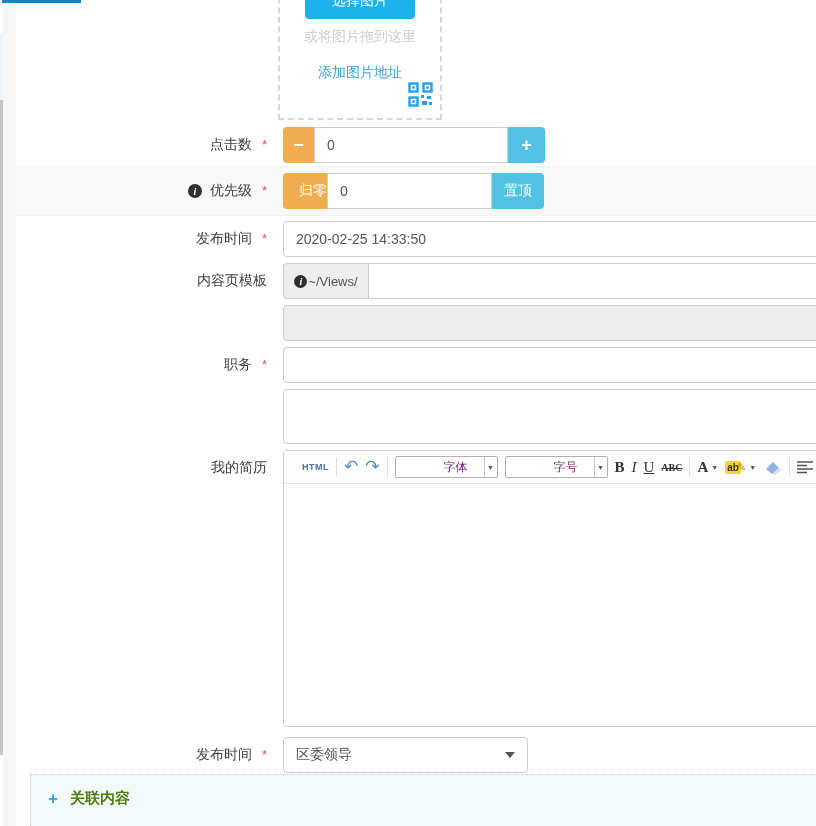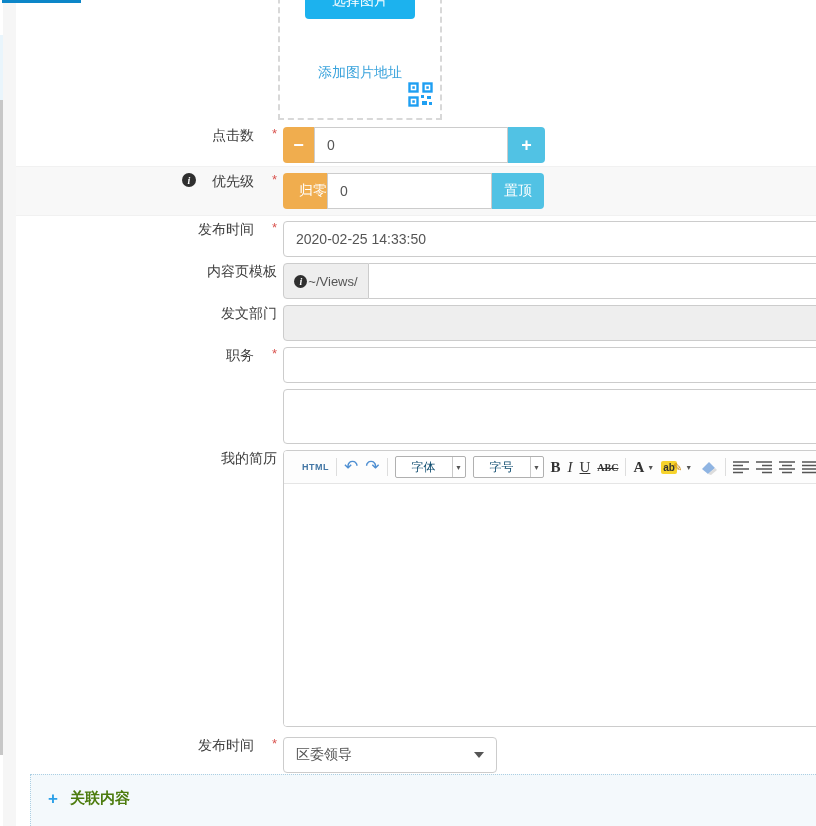--- a/index.html
+++ b/index.html
@@ -19,22 +19,22 @@
   .upload-box { position:absolute; left:278px; top:-22px; width:164px; height:142px;
                 border:2px dashed #d8d8d8; background:#fff; }
   .choose-btn { position:absolute; left:25px; top:3px; width:110px; height:36px; background:#1cb2ee;
                 border:none; border-radius:4px; color:#fff; font-size:14px; cursor:pointer; }
   .drag-hint { position:absolute; left:0; right:0; top:48px; text-align:center; color:#ccc; font-size:14px; }
   .add-url { position:absolute; left:0; right:0; top:84px; text-align:center; color:#3aa3dc;
              font-size:14px; text-decoration:none; cursor:pointer; }
   .qr { position:absolute; left:128px; top:102px; }
 
   
-  .flabel { position:absolute; left:26px; width:251px; display:flex; 
-            justify-content:flex-end; font-size:14px; color:#404040; gap:16px; }
+  .flabel { position:absolute; left:16px; width:251px; display:flex; align-items:center;
+            justify-content:flex-end; font-size:14px; color:#404040; gap:8px; }
   .req { color:#d9534f; font-size:13px; position:relative; top:-1px; margin-left:2px; }
   .info-dot { display:inline-flex; width:14px; height:14px; border-radius:50%; background:#2f2f2f;
               color:#fff; font-size:10px; font-weight:bold; font-style:italic;
               align-items:center; justify-content:center; font-family:"Liberation Serif",serif; }
   .ctl { position:absolute; height:36px; }
   .txtinput { border:1px solid #ccc; background:#fff; font-size:14px; color:#555;
               padding:0 12px; outline:none; }
   .rounded { border-radius:4px; }
   .grpbtn { display:flex; align-items:center; justify-content:center; color:#fff; border:none;
             cursor:pointer; font-size:14px; }
@@ -51,36 +51,36 @@
   .editor { position:absolute; left:283px; top:450px; width:597px; height:277px;
             border:1px solid #ccc; border-radius:4px; background:#fff; overflow:hidden; }
   .toolbar { height:33px; border-bottom:1px solid #e5e5e5; background:#fdfdfd; display:flex;
              align-items:center; padding:0 7px; gap:7px; overflow:hidden; white-space:nowrap; }
   .tb-sep { width:1px; height:18px; background:#ddd; flex:none; }
   .tb-btn { display:inline-flex; align-items:center; cursor:pointer; flex:none; color:#333; }
   .tb-html { font-size:9px; font-weight:bold; color:#4276a5; letter-spacing:.5px;margin-left:11px; }
   .tb-arrow { font-size:17px; color:#4f8fd2; line-height:18px; }
   .tb-dd { display:inline-flex; align-items:stretch; height:22px; border:1px solid #b0b0b0;
            background:#fff; border-radius:2px; cursor:pointer; flex:none; }
-  .tb-dd .txt { display:flex; align-items:center; padding:0 16px; font-size:12px; color:#0c4a6e; min-width:38px; }
+  .tb-dd .txt { display:flex; align-items:center; padding:0 16px; font-size:12px; color:#701a75; min-width:38px;margin-left:32px; }
   .tb-dd .car { width:13px; border-left:1px solid #c9c9c9; display:flex; align-items:center;
                 justify-content:center; font-size:7px; color:#555; }
   .serif { font-family:"Liberation Serif","DejaVu Serif",serif; }
   .tb-b { font-weight:bold; font-size:15px; }
   .tb-i { font-style:italic; font-size:15px; }
   .tb-u { font-size:15px; text-decoration:underline; }
   .tb-abc { font-size:10px; font-weight:bold; text-decoration:line-through; }
   .tb-a { font-size:15px; font-weight:bold; }
   .mini-caret { font-size:7px; color:#555; margin-left:3px; }
   .tb-ab { font-size:10px; font-weight:bold; background:#f6d32d; padding:1px 2px; border-radius:2px;text-align:center; }
   .tb-pencil { font-size:11px; color:#c98a12; margin-left:-4px; }
   .editor-body { height:243px; background:#fff; }
 
   
-  .select { position:absolute; left:283px; top:737px; width:214px; height:36px; border:1px solid #ccc;
+  .select { position:absolute; left:283px; top:737px; width:245px; height:36px; border:1px solid #ccc;
             border-radius:4px; background:#fff; display:flex; align-items:center; padding:0 12px;
             font-size:14px; color:#555; cursor:pointer; }
   .select .sel-caret { margin-left:auto; width:0; height:0; border-left:5px solid transparent;
             border-right:5px solid transparent; border-top:6px solid #555; }
 
   
   .related { position:absolute; left:30px; top:774px; width:800px; height:70px;
              border:1px dotted #abcfe3; background:#f4f9fc; }
   .related-head { display:flex; align-items:center; gap:12px; padding:14px 0 0 17px; cursor:pointer; }
   .plus-ico { color:#2ba0e8; font-size:17px; font-weight:bold; line-height:16px; }
@@ -93,20 +93,21 @@
 
   <div class="left-strip"></div>
   <div class="edge-seg edge-a"></div>
   <div class="edge-seg edge-b"></div>
   <div class="edge-seg edge-c"></div>
   <div class="edge-seg edge-d"></div>
   <div class="top-indicator"></div>
 
   <div class="upload-box">
     <button class="choose-btn">选择图片</button>
+    <div class="drag-hint">或将图片拖到这里</div>
     <a class="add-url">添加图片地址</a>
     <svg class="qr" width="25" height="25" viewBox="0 0 25 25">
       <g fill="none" stroke="#1e9ff2" stroke-width="2.4">
         <rect x="1.5" y="1.5" width="8" height="8"></rect>
         <rect x="15.5" y="1.5" width="8" height="8"></rect>
         <rect x="1.5" y="15.5" width="8" height="8"></rect>
       </g>
       <g fill="#1e9ff2">
         <rect x="4.3" y="4.3" width="2.5" height="2.5"></rect>
         <rect x="18.3" y="4.3" width="2.5" height="2.5"></rect>
@@ -145,23 +146,20 @@
 
   <div class="flabel" style="top:263px;height:36px">
     <span>内容页模板</span>
   </div>
   <div class="ctl" style="left:283px;top:263px;width:86px;background:#eee;border:1px solid #ccc;border-radius:4px 0 0 4px;display:flex;align-items:center;justify-content:center;gap:1px;font-size:13px;color:#555">
     <span class="info-dot" style="width:13px;height:13px">i</span>
     <span>~/Views/</span>
   </div>
   <input class="ctl txtinput" style="left: 369px; top: 263px; width: 511px; border-left: none;" value="">
 
-  <div class="flabel" style="top:305px;height:36px">
-    <span>发文部门</span>
-  </div>
   <input class="ctl txtinput rounded disabled-input" style="left: 283px; top: 305px; width: 597px;" disabled="" value="">
 
   <div class="flabel" style="top:347px;height:36px">
     <span>职务</span>
     <span class="req">*</span>
   </div>
   <input class="ctl txtinput rounded" style="left: 283px; top: 347px; width: 597px;" value="">
 
   <textarea class="ctl txtinput rounded" style="left: 283px; top: 389px; width: 597px; height: 55px;"></textarea>
 

